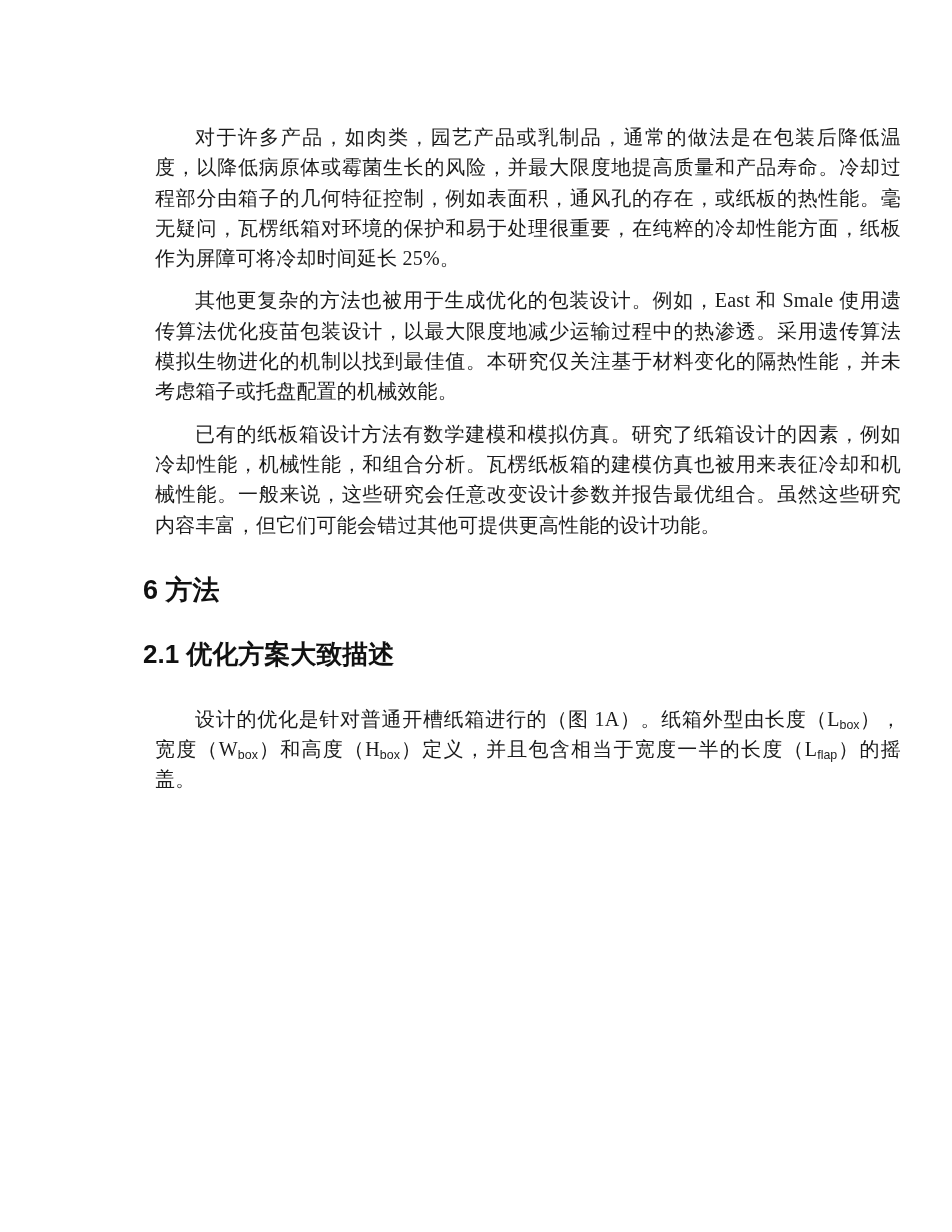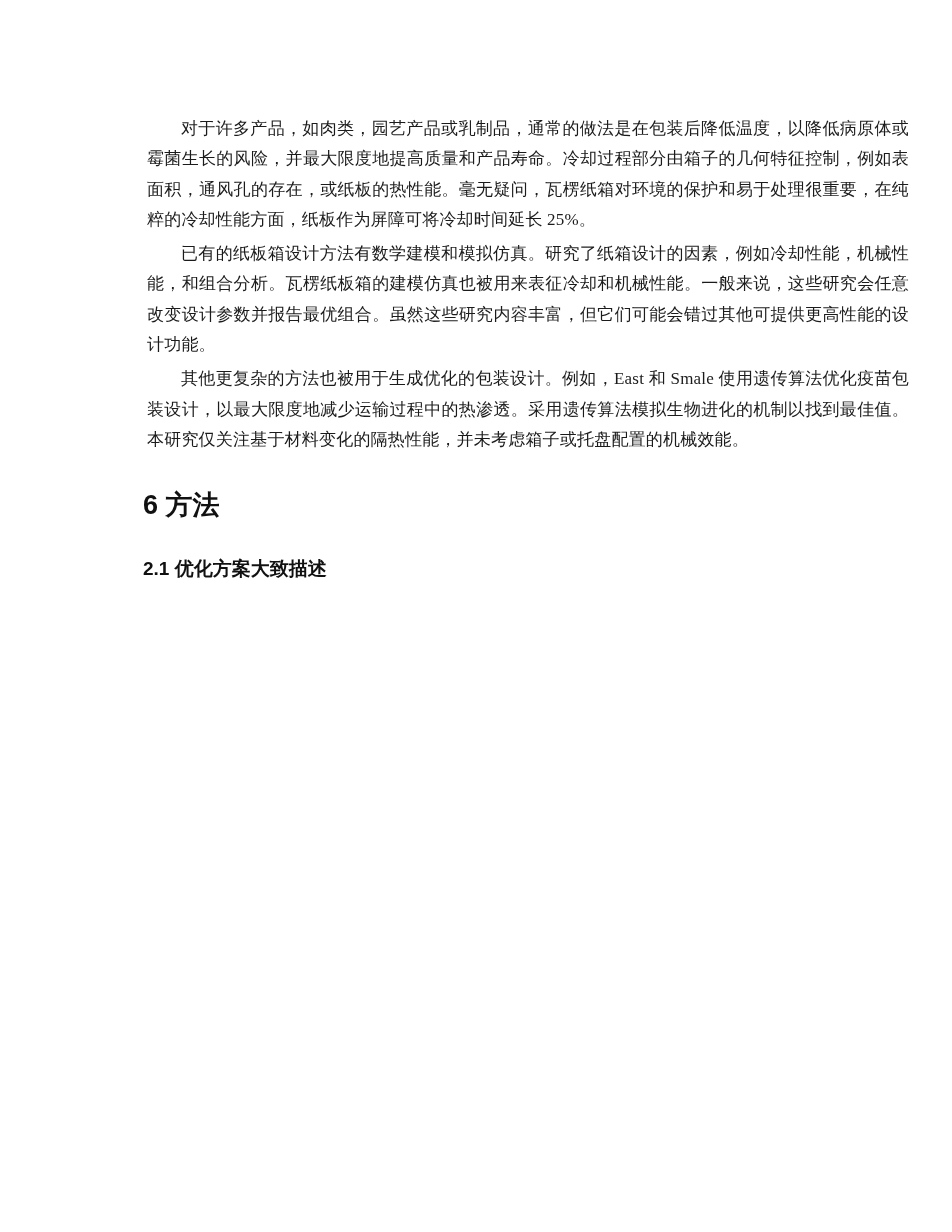--- a/index.html
+++ b/index.html
@@ -14,64 +14,65 @@
     background: #ffffff;
     overflow: hidden;
     box-sizing: border-box;
     padding: 110px 39px 0 143px;
     color: #1b1b1b;
   }
   .doc-body {
     width: 770px;
   }
   p.body-par {
-    margin: 4px;
+    margin: 12px;
     font-family: "Liberation Serif", "DejaVu Serif", serif;
-    font-size: 17px;
+    font-size: 20px;
     line-height: 30.3px;
     text-align: justify;
     text-indent: 2em;
     letter-spacing: 0.2px;
     word-break: break-all;
   }
   h1.sec-heading {
     margin: 32px 0 0 0;
     font-family: "Liberation Sans", "DejaVu Sans", sans-serif;
     font-weight: bold;
     font-size: 27px;
     line-height: 36px;
     color: #111111;
   }
   h2.subsec-heading {
     margin: 30px 0 0 0;
     font-family: "Liberation Sans", "DejaVu Sans", sans-serif;
     font-weight: bold;
-    font-size: 19px;
+    font-size: 26px;
     line-height: 32px;
     color: #111111;
   }
   p.body-par.after-heading {
     margin-top: 34px;
   }
   sub.subscript {
     font-family: "Liberation Sans", "DejaVu Sans", sans-serif;
     font-size: 0.62em;
     line-height: 0;
     vertical-align: -0.22em;
     letter-spacing: 0;
   }
 </style>
 </head>
 <body>
 
 <div class="page">
   <div class="doc-body">
     <p class="body-par">对于许多产品，如肉类，园艺产品或乳制品，通常的做法是在包装后降低温度，以降低病原体或霉菌生长的风险，并最大限度地提高质量和产品寿命。冷却过程部分由箱子的几何特征控制，例如表面积，通风孔的存在，或纸板的热性能。毫无疑问，瓦楞纸箱对环境的保护和易于处理很重要，在纯粹的冷却性能方面，纸板作为屏障可将冷却时间延长 25%。</p>
+    <p class="body-par">其他更复杂的方法也被用于生成优化的包装设计。例如，East 和 Smale 使用遗传算法优化疫苗包装设计，以最大限度地减少运输过程中的热渗透。采用遗传算法模拟生物进化的机制以找到最佳值。本研究仅关注基于材料变化的隔热性能，并未考虑箱子或托盘配置的机械效能。</p>
     <p class="body-par">已有的纸板箱设计方法有数学建模和模拟仿真。研究了纸箱设计的因素，例如冷却性能，机械性能，和组合分析。瓦楞纸板箱的建模仿真也被用来表征冷却和机械性能。一般来说，这些研究会任意改变设计参数并报告最优组合。虽然这些研究内容丰富，但它们可能会错过其他可提供更高性能的设计功能。</p>
-    <p class="body-par">其他更复杂的方法也被用于生成优化的包装设计。例如，East 和 Smale 使用遗传算法优化疫苗包装设计，以最大限度地减少运输过程中的热渗透。采用遗传算法模拟生物进化的机制以找到最佳值。本研究仅关注基于材料变化的隔热性能，并未考虑箱子或托盘配置的机械效能。</p>
 
     <h1 class="sec-heading">6 方法</h1>
 
     <h2 class="subsec-heading">2.1 优化方案大致描述</h2>
 
+    <p class="body-par after-heading">设计的优化是针对普通开槽纸箱进行的（图 1A）。纸箱外型由长度（L<sub class="subscript">box</sub>），宽度（W<sub class="subscript">box</sub>）和高度（H<sub class="subscript">box</sub>）定义，并且包含相当于宽度一半的长度（L<sub class="subscript">flap</sub>）的摇盖。</p>
 
   </div>
 </div>
 
 </body></html>

